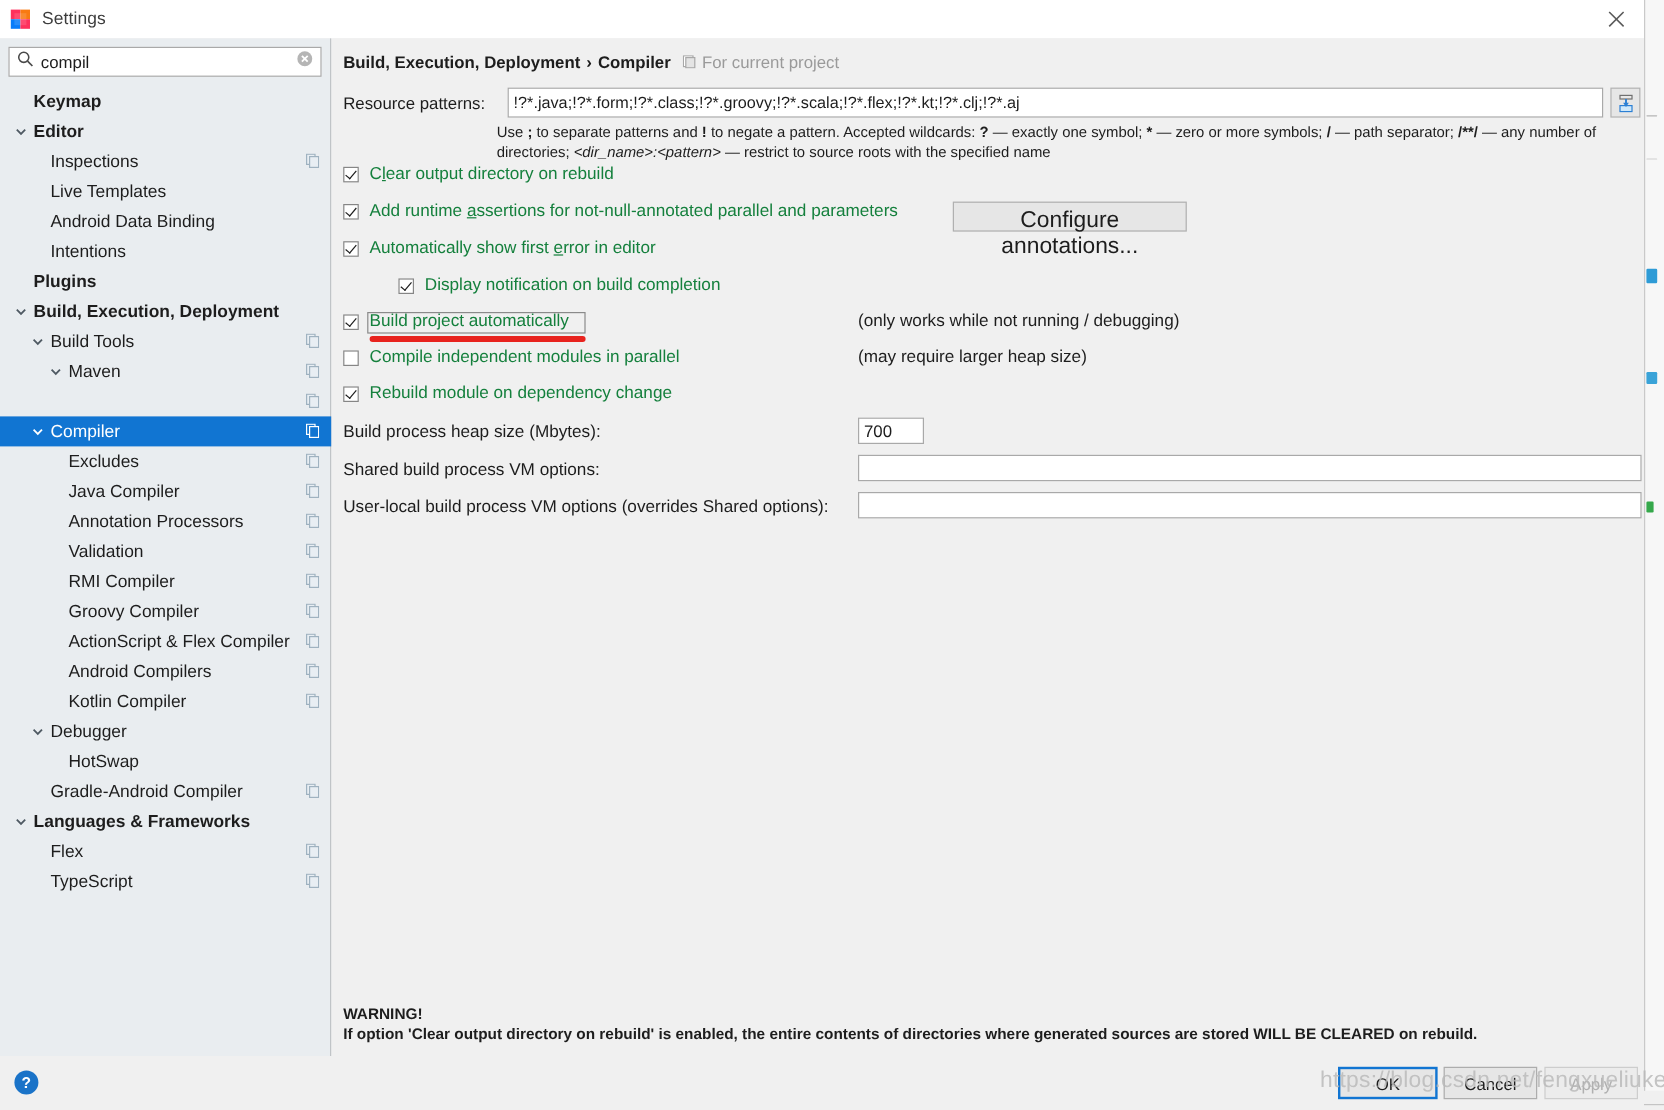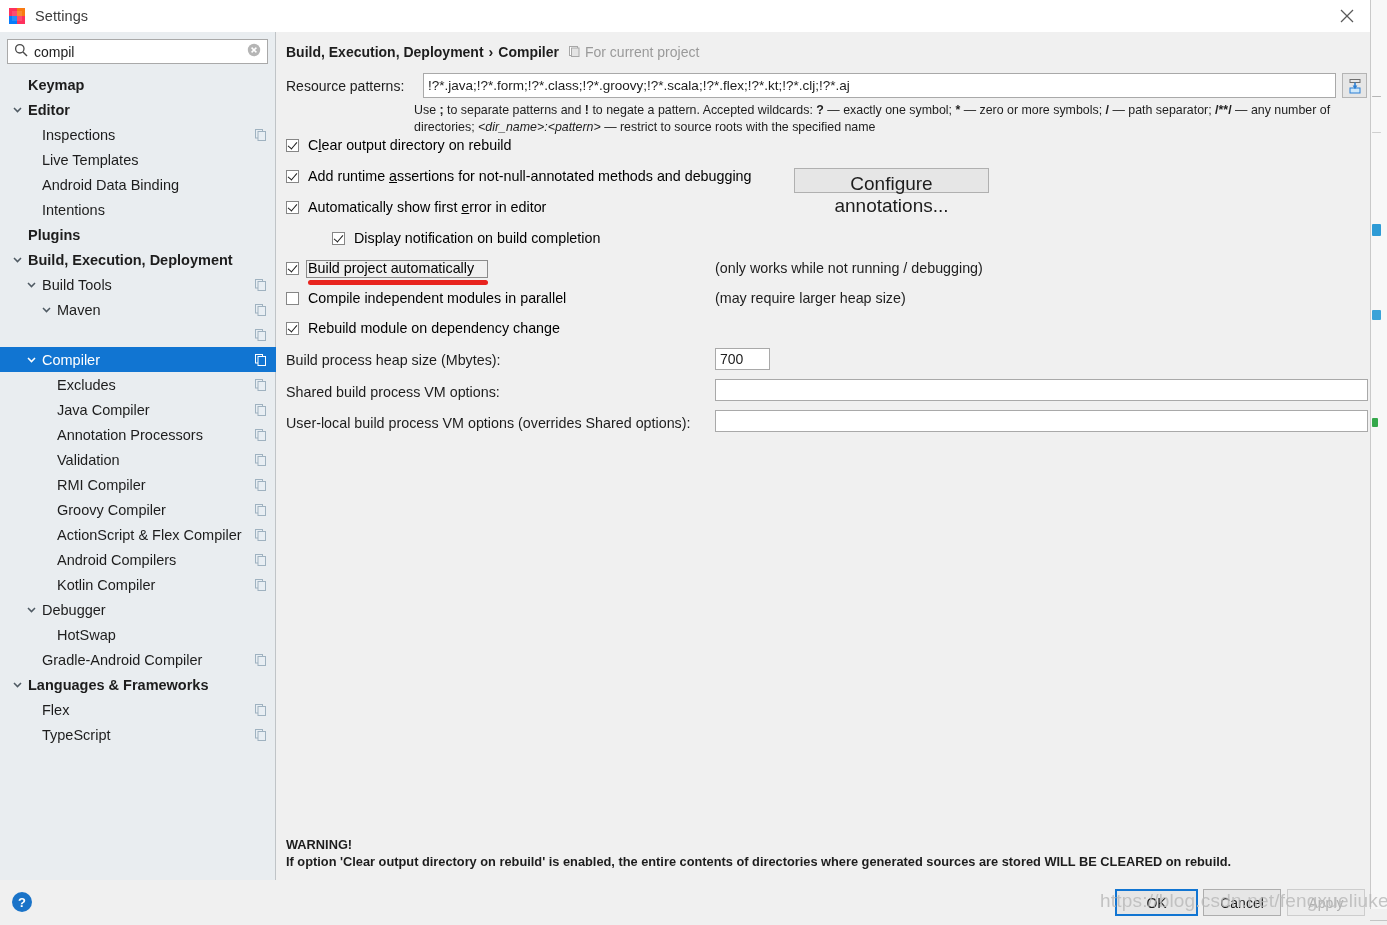--- a/index.html
+++ b/index.html
@@ -133,21 +133,21 @@
   .res-help {
     position: absolute; left: 137px; top: 70px; width: 925px;
     font-size: 12.4px; color: #1d1d1d; line-height: 17px; text-align: left;
   }
   .res-help b { font-weight: bold; }
   .res-help i { font-style: italic; }
 
   
   .check-row {
     position: absolute; left: 9px; display: flex; align-items: center;
-    font-size: 14.3px; color: #000000; white-space: nowrap;
+    font-size: 14.3px; color: #15803d; white-space: nowrap;
   }
   .cb {
     width: 13px; height: 13px; background: #ffffff;
     border: 1px solid #868686; flex: none; position: relative; cursor: default;
   }
   .cb.checked::after {
     content: ""; position: absolute; left: 3px; top: 0px;
     width: 4px; height: 8px;
     border: solid #1d1d1d; border-width: 0 1.6px 1.6px 0;
     transform: rotate(40deg);
@@ -478,21 +478,21 @@
         <span>any number of directories; </span><i>&lt;dir_name&gt;</i><i>:</i><i>&lt;pattern&gt;</i><span> — restrict to source roots with the specified name</span>
       </div>
 
       <div id="checkboxes">
           <div class="check-row" style="top: 105px;">
             <span class="cb checked"></span>
             <span class="cl"><span>C</span><u>l</u><span>ear output directory on rebuild</span></span>
           </div>
           <div class="check-row" style="top: 136px;">
             <span class="cb checked"></span>
-            <span class="cl"><span>Add runtime </span><u>a</u><span>ssertions for not-null-annotated methods and debugging</span></span>
+            <span class="cl"><span>Add runtime </span><u>a</u><span>ssertions for not-null-annotated parallel and parameters</span></span>
           </div>
           <div class="check-row" style="top: 167px;">
             <span class="cb checked"></span>
             <span class="cl"><span>Automatically show first </span><u>e</u><span>rror in editor</span></span>
           </div>
           <div class="check-row" style="top: 198px; padding-left: 46px;">
             <span class="cb checked"></span>
             <span class="cl"><span>Display notification on build completion</span><span></span></span>
           </div>
           <div class="check-row" style="top: 228px;">

